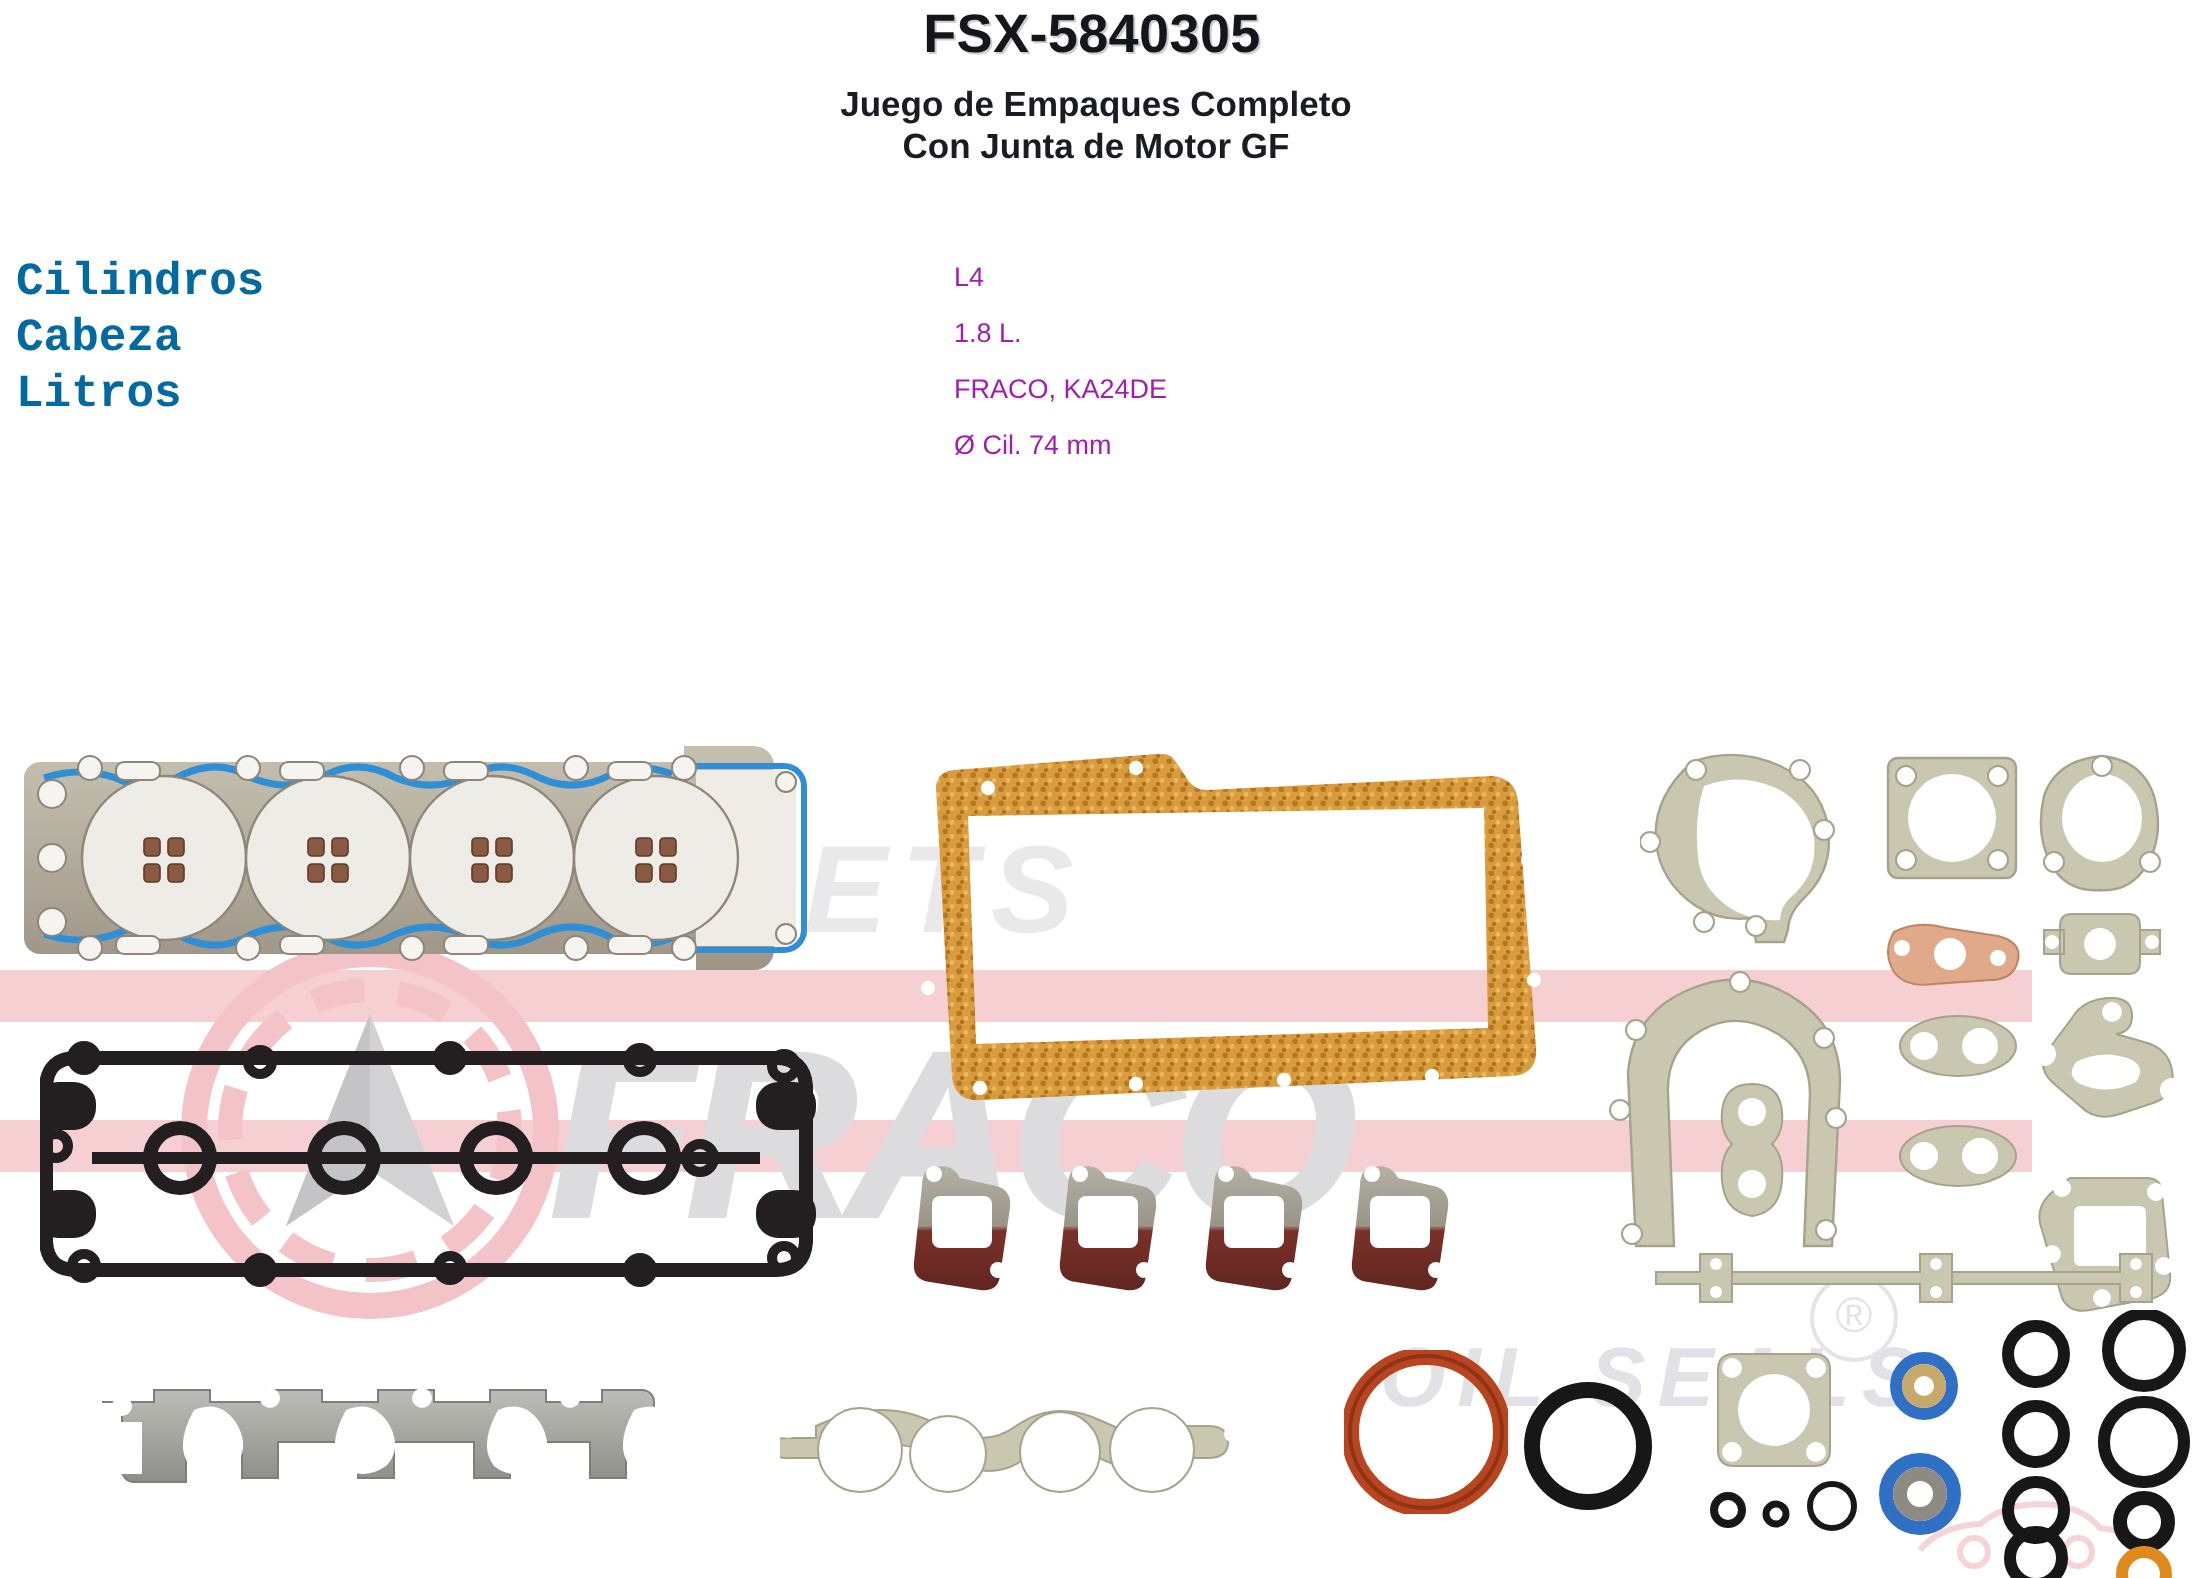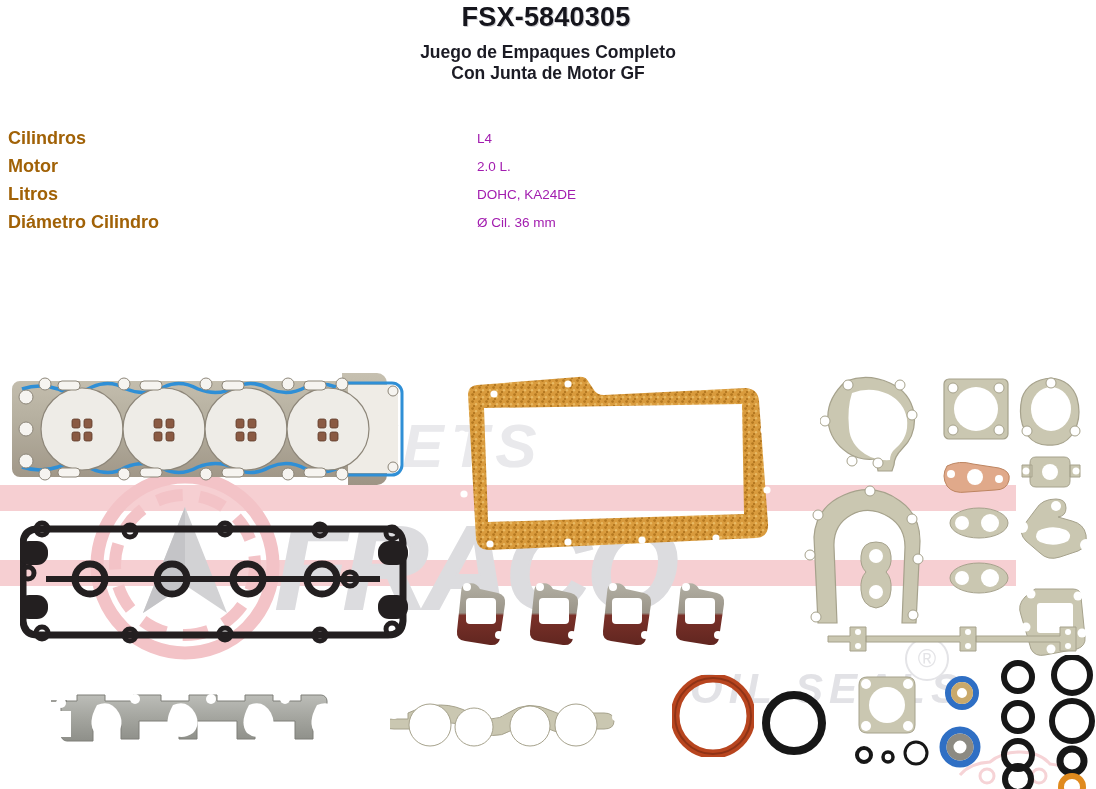--- a/index.html
+++ b/index.html
@@ -10,21 +10,21 @@
   #header{position:absolute;left:0;top:0;width:1096px;height:115px;}
   #part-number{position:absolute;left:0;top:2px;width:1092px;text-align:center;
       font-size:27px;font-weight:bold;letter-spacing:.2px;color:#15151c;
       text-shadow:1px 1px 0 rgba(160,160,170,.55);}
   #subtitle{position:absolute;left:0;top:42px;width:1096px;text-align:center;
       font-size:17.5px;font-weight:bold;line-height:21px;color:#1b1b24;}
   #subtitle div{display:block;text-align:center;}
 
   
   #specs{position:absolute;left:0;top:128px;width:1096px;height:115px;}
-  .spec-label{position:absolute;left:8px;font-size:18px;font-weight:bold;color:#a16207;}
+  .spec-label{position:absolute;left:8px;font-size:23px;font-weight:bold;color:#0369a1;font-family:Liberation Mono, monospace;}
   .spec-value{position:absolute;left:477px;font-size:13.5px;color:#a21caf;}
 
   
   #product{position:absolute;left:0;top:355px;width:1096px;height:434px;}
 
   
   .wm{position:absolute;pointer-events:none;}
   #wm-gaskets{left:195px;top:55px;font-size:62px;font-weight:bold;font-style:italic;
       color:#e9e9ec;letter-spacing:7px;}
   #wm-oilseals{left:690px;top:310px;font-size:42px;font-weight:bold;font-style:italic;
@@ -48,28 +48,27 @@
 <div id="header">
   <div id="part-number">FSX-5840305</div>
   <div id="subtitle">
     <div>Juego de Empaques Completo</div>
     <div>Con Junta de Motor GF</div>
   </div>
 </div>
 
 <div id="specs">
   <div class="spec-label" style="top:0px">Cilindros</div>
-  <div class="spec-label" style="top:28px">Motor</div>
+  <div class="spec-label" style="top:28px">Cabeza</div>
   <div class="spec-label" style="top:56px">Litros</div>
-  <div class="spec-label" style="top:84px">Diámetro Cilindro</div>
 
   <div class="spec-value" style="top:3px">L4</div>
-  <div class="spec-value" style="top:31px">2.0 L.</div>
-  <div class="spec-value" style="top:59px">DOHC, KA24DE</div>
-  <div class="spec-value" style="top:87px">Ø Cil. 36 mm</div>
+  <div class="spec-value" style="top:31px">1.8 L.</div>
+  <div class="spec-value" style="top:59px">FRACO, KA24DE</div>
+  <div class="spec-value" style="top:87px">Ø Cil. 74 mm</div>
 </div>
 
 <div id="product">
 
   <div class="stripe" id="stripe1"></div>
   <div class="stripe" id="stripe2"></div>
 
   <svg class="wm" id="wm-emblem" viewBox="0 0 200 200">
     <circle cx="100" cy="100" r="88" fill="none" stroke="#f3c3c7" stroke-width="13"></circle>
     <circle cx="100" cy="100" r="70" fill="none" stroke="#f3c3c7" stroke-width="12" stroke-dasharray="26 17"></circle>

